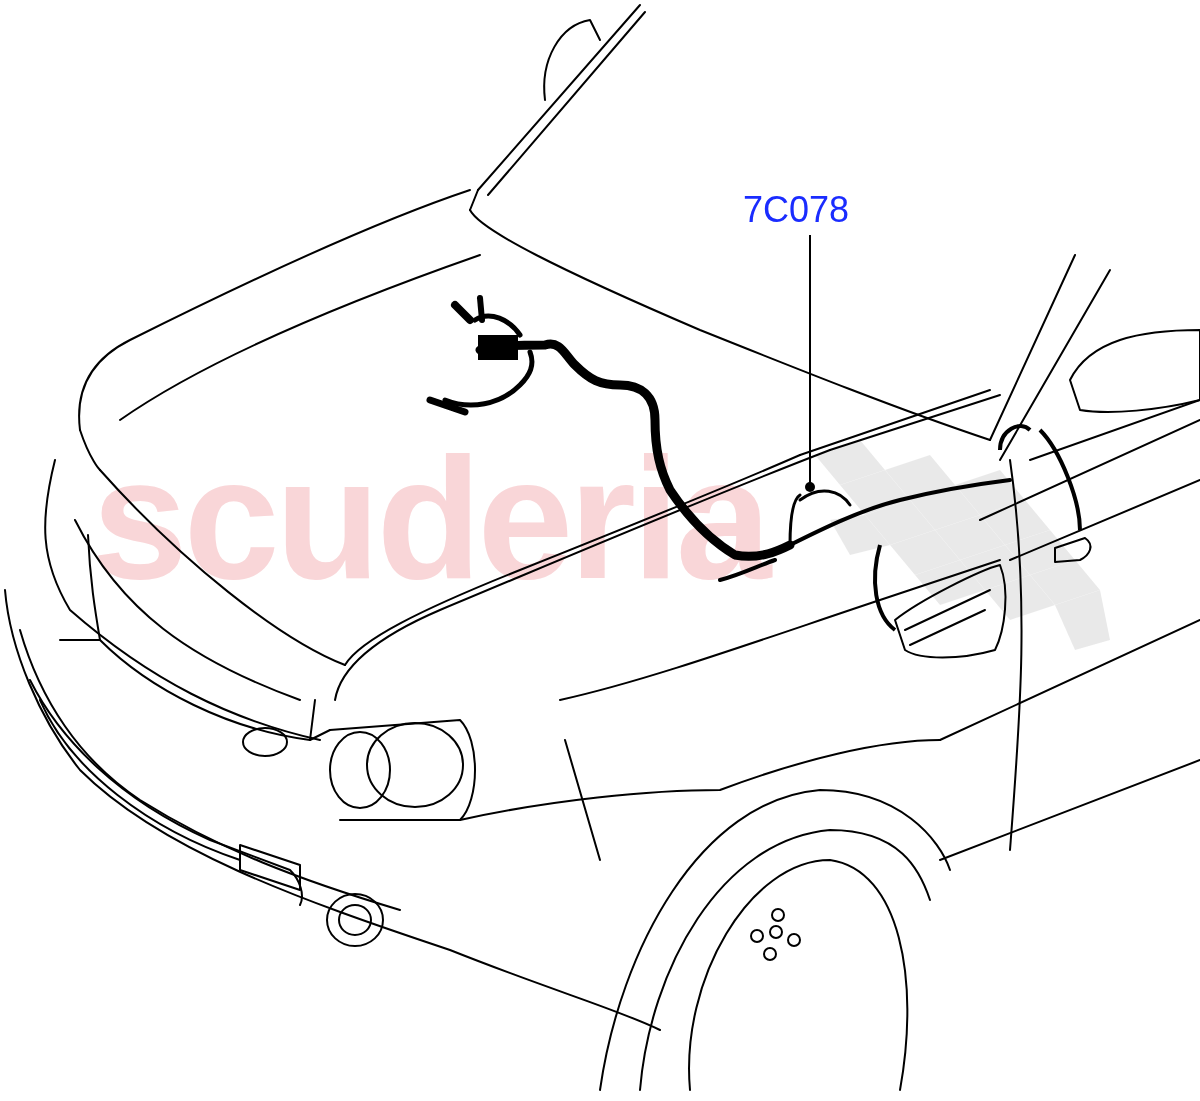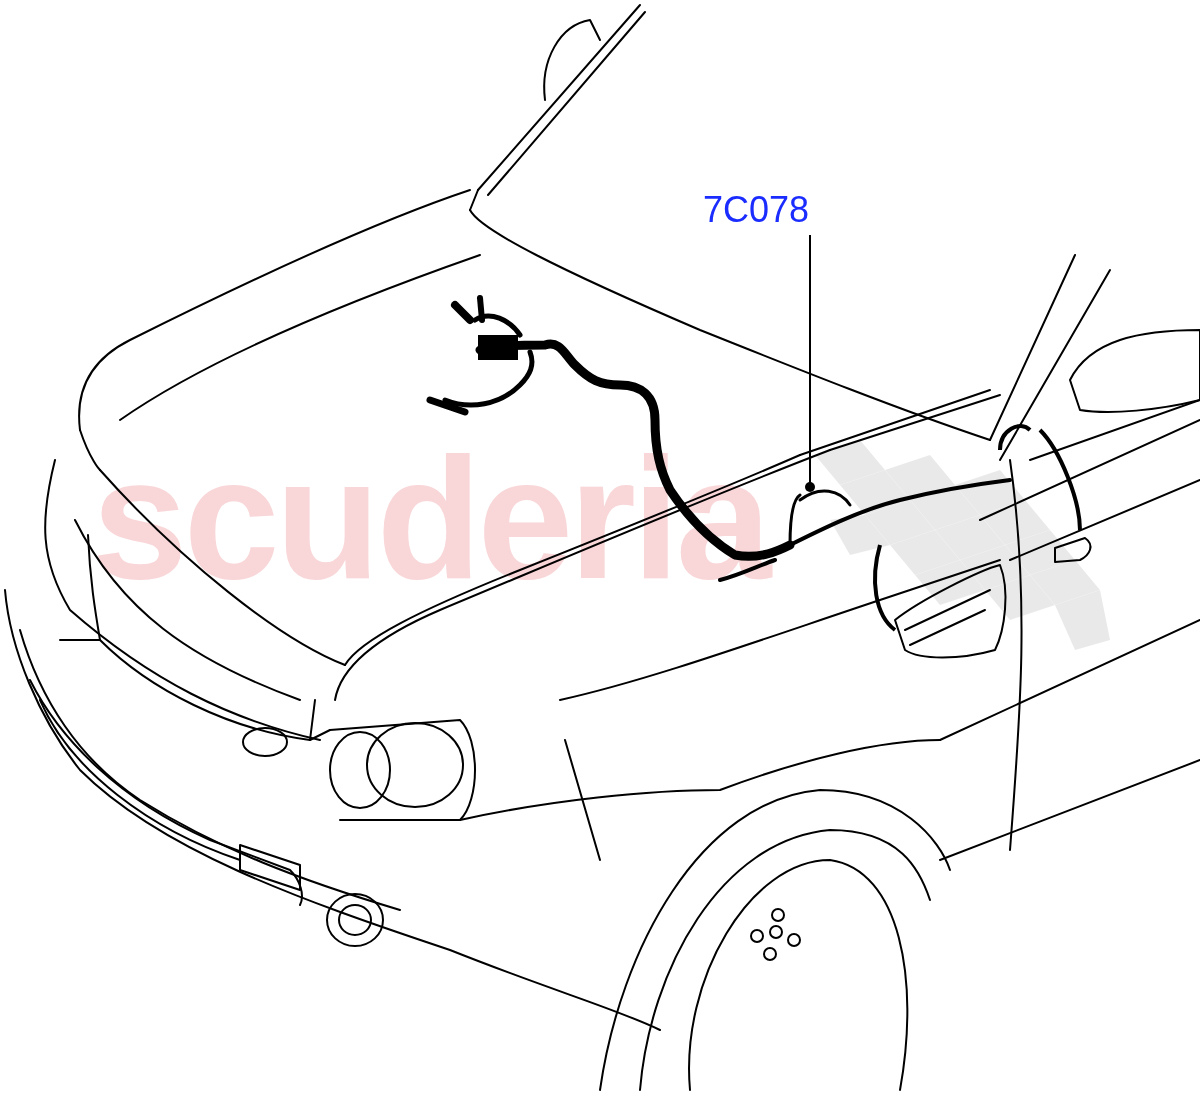--- a/index.html
+++ b/index.html
@@ -1,20 +1,20 @@
 <!DOCTYPE html>
 <html><head>
 <meta charset="utf-8">
 <style>
   html, body { margin: 0; padding: 0; background: #ffffff; }
   body { width: 1200px; height: 1101px; overflow: hidden; position: relative; font-family: "Liberation Sans", sans-serif; }
   #stage { position: absolute; left: 0; top: 0; width: 1200px; height: 1101px; }
   .wm-main { position: absolute; left: 92px; top: 432px; font-family: "Liberation Sans", sans-serif; font-weight: bold; font-size: 172px; letter-spacing: -4px; color: #f9d6d8; line-height: 1; white-space: nowrap; text-align: center; }
   .wm-sub { position: absolute; left: 96px; top: 608px; font-family: "Liberation Sans", sans-serif; font-size: 58px; color: #e8e8ec; letter-spacing: 64px; line-height: 1; white-space: nowrap; }
-  .callout { position: absolute; left: 703px; top: 192px; font-family: "Liberation Sans", sans-serif; font-size: 36px; color: #1a2cff; line-height: 1; cursor: pointer; }
+  .callout { position: absolute; left: 743px; top: 192px; font-family: "Liberation Sans", sans-serif; font-size: 36px; color: #1a2cff; line-height: 1; cursor: pointer; }
   svg { position: absolute; left: 0; top: 0; }
 </style>
 </head>
 <body>
 
 <div id="stage">
 
   <div class="wm-main">scuderia</div>
 
   <svg width="1200" height="1101" viewBox="0 0 1200 1101">

